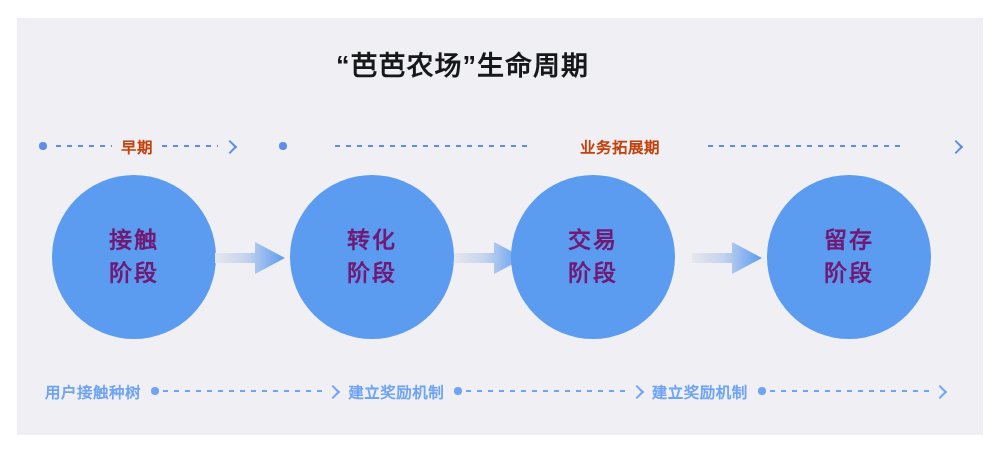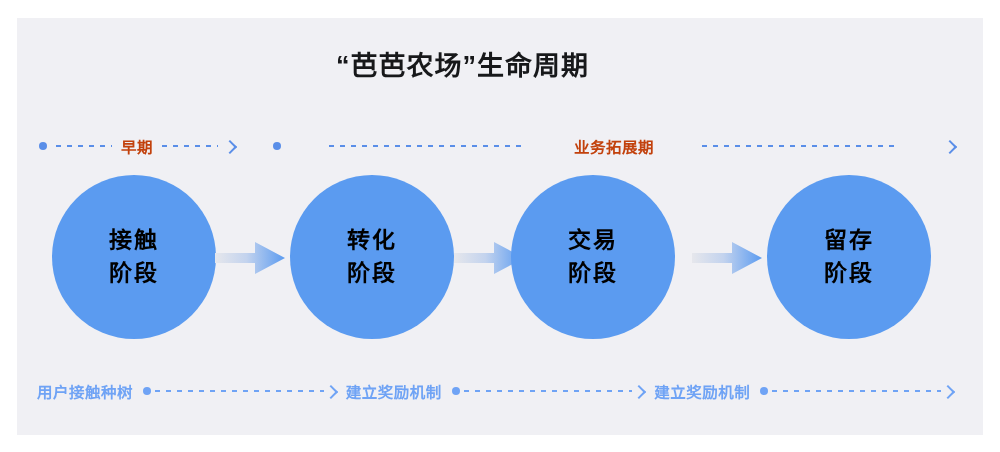--- a/index.html
+++ b/index.html
@@ -49,21 +49,21 @@
   }
   .phase-track {
     position: absolute;
     top: 0;
     height: 36px;
     display: flex;
     align-items: center;
     gap: 9px;
   }
   #phase-track-early  { left: 22px;  width: 196px; }
-  #phase-track-expand { left: 256px; width: 682px; gap: 48px; }
+  #phase-track-expand { left: 262px; width: 682px; gap: 48px; }
 
   .track-dot {
     flex: none;
     width: 8px;
     height: 8px;
     border-radius: 50%;
     background: #5a8ee8;
   }
   .track-dash {
     flex: 1 1 auto;
@@ -120,21 +120,21 @@
     align-items: center;
     justify-content: center;
     gap: 6px;
   }
   .stage-node.n0 { left: 35px; }
   .stage-node.n1 { left: 273px; }
   .stage-node.n2 { left: 494px; text-align: center; }
   .stage-node.n3 { left: 750px; }
 
   .stage-line {
-    color: #000000;
+    color: #701a75;
     font-size: 23px;
     font-weight: 700;
     letter-spacing: 2px;
     line-height: 1.18;
     white-space: nowrap;
   }
 
   
   .flow-arrow {
     position: absolute;
@@ -148,21 +148,21 @@
 
   
   #actions-band {
     position: absolute;
     left: 0;
     top: 355px;
     width: 966px;
     height: 36px;
     display: flex;
     align-items: center;
-    padding: 0 20px;
+    padding: 0 28px;
     box-sizing: border-box;
   }
   .action-label {
     flex: none;
     font-size: 15.5px;
     font-weight: 700;
     color: #6fa3f5;
     white-space: nowrap;
     letter-spacing: 0.5px;
   }

